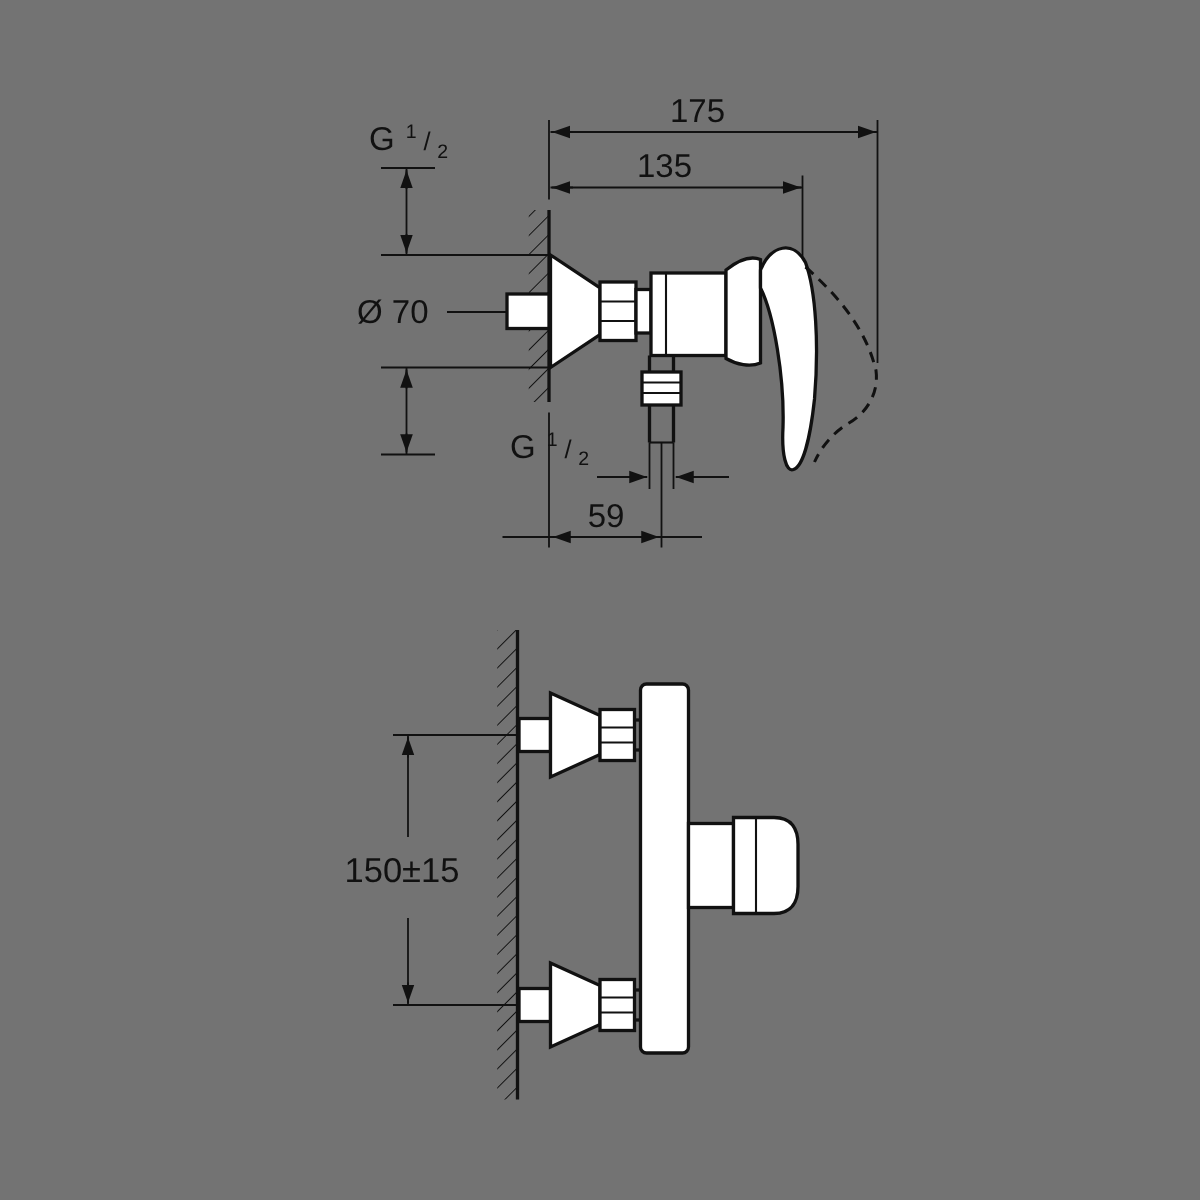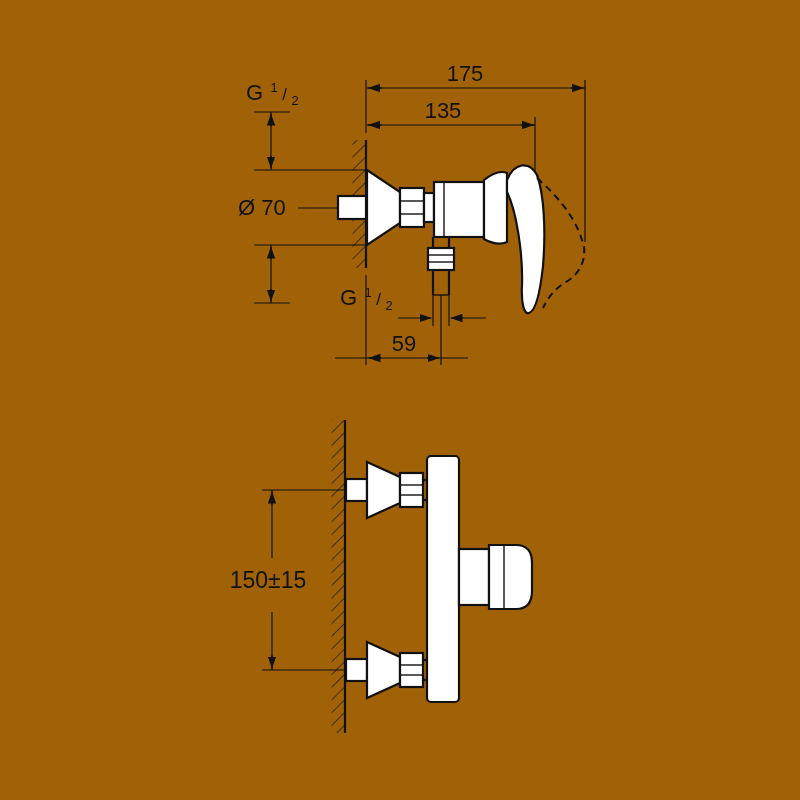--- a/index.html
+++ b/index.html
@@ -1,16 +1,16 @@
 <!DOCTYPE html>
 <html><head>
 <meta charset="utf-8">
 <style>
   html,body{margin:0;padding:0;background:#ffffff;}
-  .stage{width:800px;height:800px;position:relative;background:#a16207;overflow:hidden;}
+  .stage{width:800px;height:800px;position:relative;background:#737373;overflow:hidden;}
   svg{display:block;}
   svg text{font-family:"Liberation Sans","DejaVu Sans",sans-serif;fill:#111111;}
   .dim-text{font-size:22px;}
   .dim-text-lg{font-size:23px;}
   .obj{stroke:#111111;stroke-width:2.2;fill:#ffffff;}
   .obj-nofill{stroke:#111111;stroke-width:2.2;fill:none;}
   .detail{stroke:#111111;stroke-width:1.4;fill:none;}
   .dim{stroke:#111111;stroke-width:1.2;fill:none;}
   .dashed{stroke:#111111;stroke-width:2;fill:none;stroke-dasharray:7 5;}
 </style>

